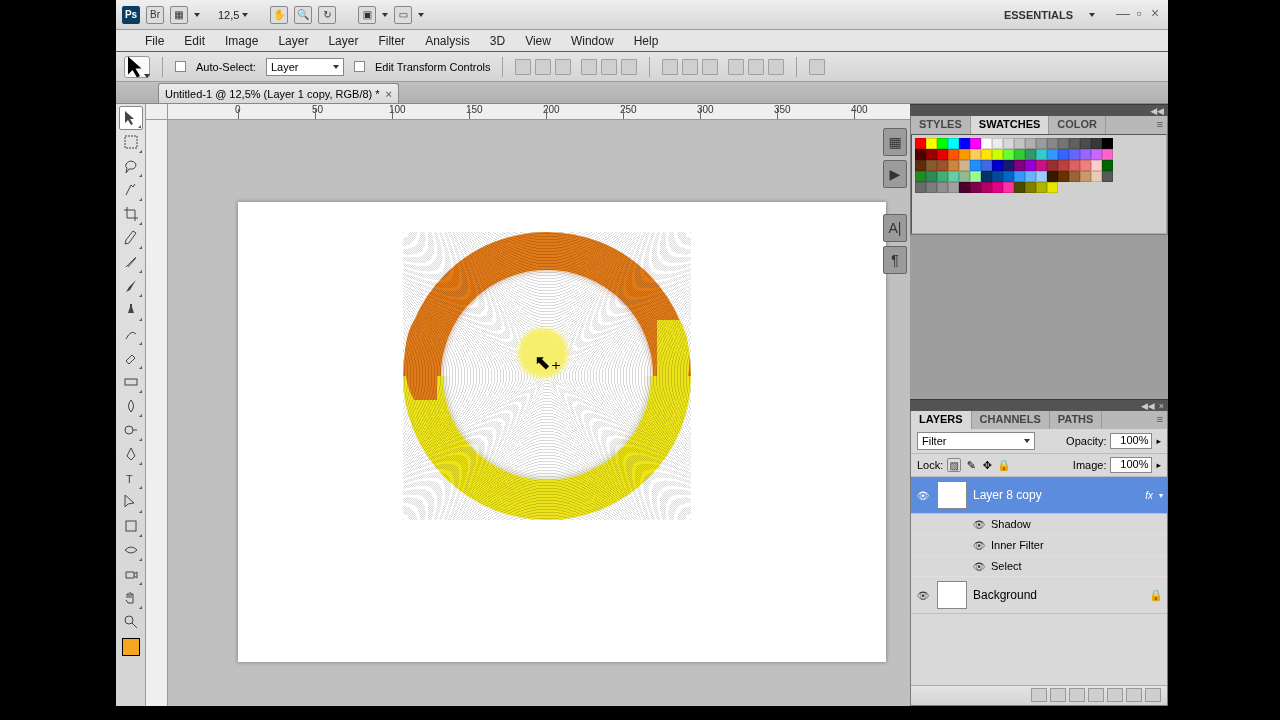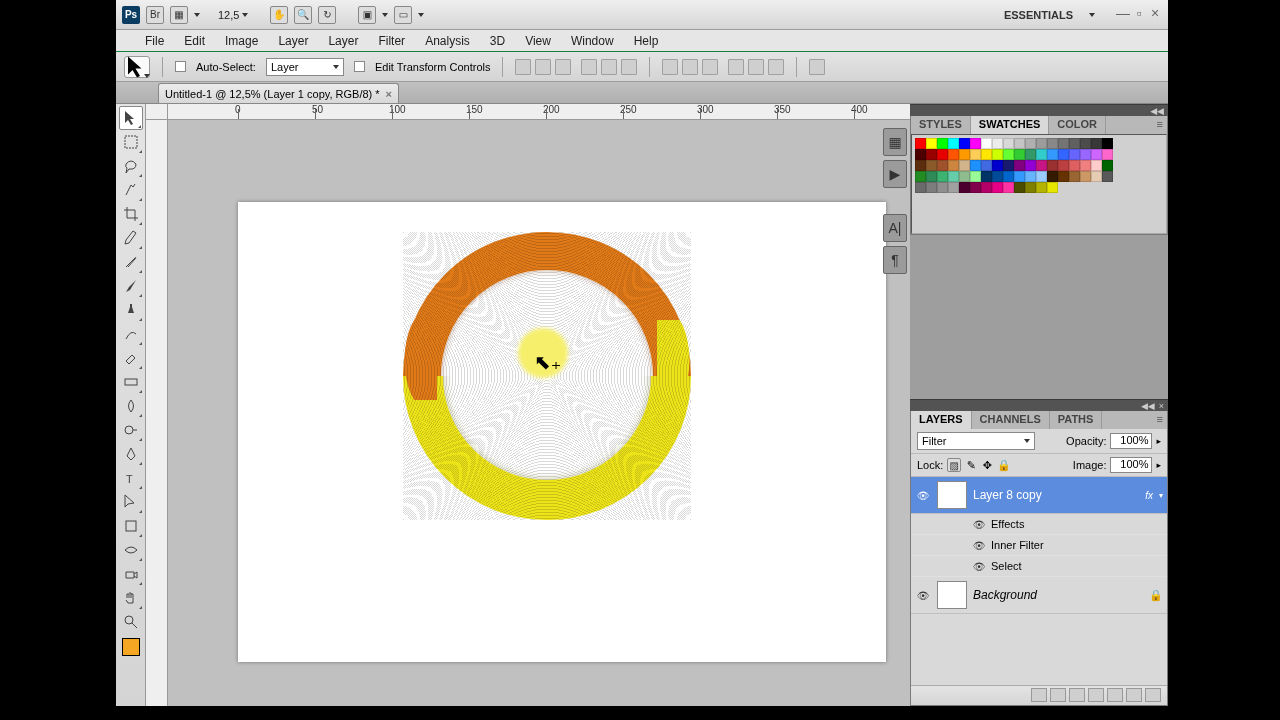--- a/index.html
+++ b/index.html
@@ -89,21 +89,21 @@
 .row-control { display:flex; align-items:center; gap:4px; padding:3px 6px; border-bottom:1px solid #bbb;}
 .blend { width:118px; height:18px; border:1px solid #888; background:#fff; display:flex; align-items:center; justify-content:space-between; padding:0 4px;}
 .pct-box { width:42px; height:16px; border:1px solid #888; background:#fff; text-align:right; padding:0 3px;}
 .layer-list { background:#d9d9d9; height:208px; overflow:auto;}
 .layer-row { display:flex; align-items:center; padding:4px 4px; border-bottom:1px solid #c0c0c0; gap:6px;}
 .layer-row.selected { background:#5b8cde; color:#fff;}
 .eye { width:16px; height:16px; display:flex; align-items:center; justify-content:center; font-size:10px; color:#333;}
 .layer-row.selected .eye{color:#fff;}
 .thumb { width:30px; height:28px; background:#fff; border:1px solid #888; display:flex; align-items:center; justify-content:center; font-size:9px;}
 .layer-name { flex:1; font-size:12px; }
-.bg-name { font-style: italic;}
+.bg-name { }
 .effects-sub { padding:2px 4px 2px 60px; display:flex; align-items:center; gap:4px; border-bottom:1px solid #e0e0e0;}
 .effects-sub .eye{color:#333;}
 .panel-footer { height:20px; background:linear-gradient(#e4e4e4,#d4d4d4); border-top:1px solid #aaa; display:flex; justify-content:flex-end; gap:3px; padding:2px 6px;}
 .panel-footer .ic{width:16px; height:14px; background:#cfcfcf; border:1px solid #999;}
 
 .lock-icon{color:#666;}
 </style>
 </head>
 <body>
 
@@ -529,21 +529,21 @@
         <div class="layer-list">
           <div class="layer-row selected">
             <div class="eye">👁</div>
             <div class="thumb">◯</div>
             <div class="layer-name">Layer 8 copy</div>
             <span style="font-style:italic;font-size:10px">fx</span>
             <span style="font-size:8px">▾</span>
           </div>
           <div class="effects-sub">
               <div class="eye">👁</div>
-              <span>Effects</span>
+              <span>Shadow</span>
             </div>
           <div class="effects-sub">
               <div class="eye">👁</div>
               <span>Inner Filter</span>
             </div>
           <div class="effects-sub">
               <div class="eye">👁</div>
               <span>Select</span>
             </div>
           <div class="layer-row">

